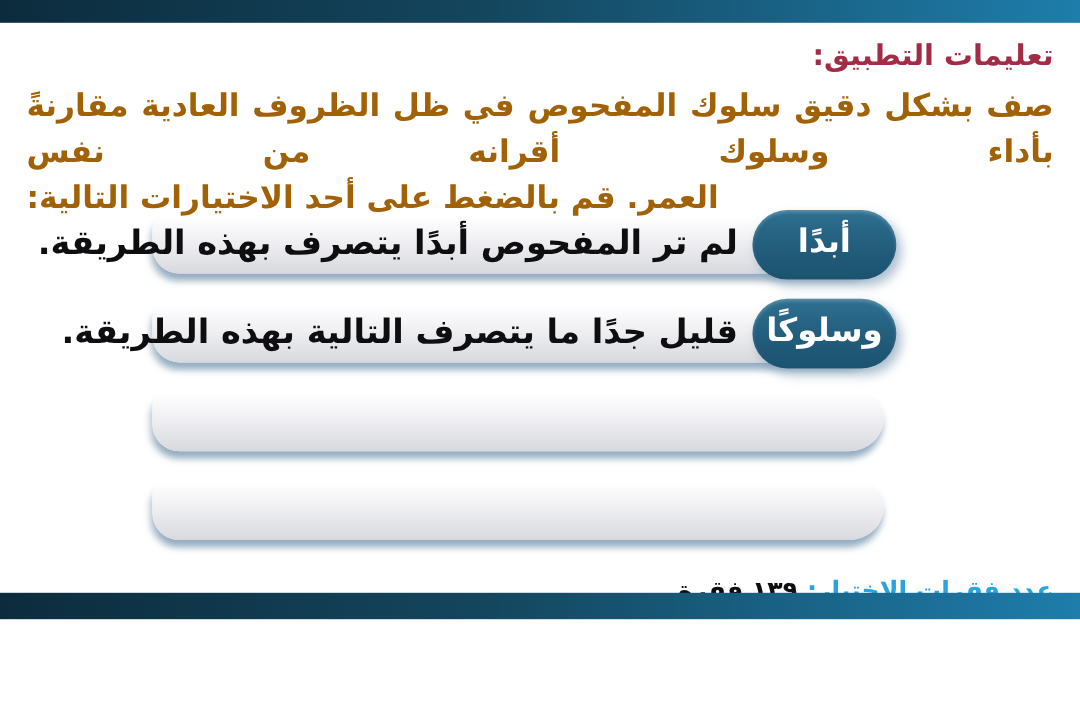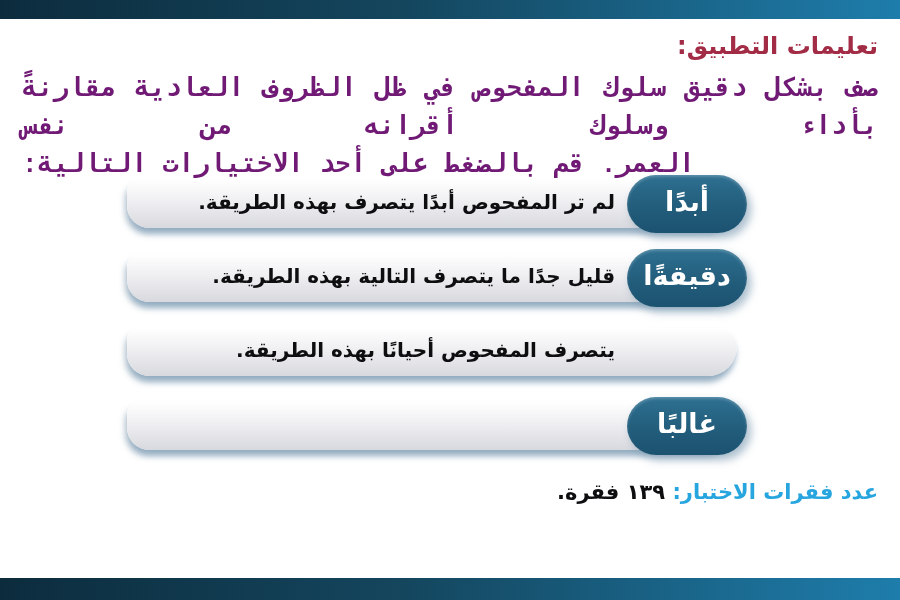--- a/index.html
+++ b/index.html
@@ -3,42 +3,41 @@
 <meta charset="utf-8">
 <style>
   * { margin: 0; padding: 0; box-sizing: border-box; }
   html, body { width: 900px; height: 600px; overflow: hidden; }
   body {
     font-family: "DejaVu Sans", "Liberation Sans", sans-serif;
     background: #ffffff;
     position: relative;
     direction: rtl;
   }
-  .stage { position: absolute; inset: 0; width: 900px; height: 600px; }
+  .stage { position: absolute; inset: 0; width: 900px; height: 516px; }
 
   
   .bar {
     position: absolute; left: 0; width: 900px;
     background: linear-gradient(to right, #0c2c3d 0%, #14465e 45%, #1e7dab 100%);
   }
   .bar.top { top: 0; height: 19px; }
   .bar.bottom { bottom: 0; height: 22px; }
 
   
   .page-title {
     position: absolute; top: 32px; right: 22px;
     color: #a22c46; font-size: 24px; font-weight: bold;
   }
 
   
   .instructions {
     position: absolute; top: 70px; right: 22px; left: 22px;
-    color: #701a75; font-size: 26px; font-weight: bold;
+    color: #a16207; font-size: 26px; font-weight: bold;
     line-height: 38px;
-    font-family: Liberation Mono, monospace;
   }
   .instr-line-1 { text-align: justify; text-align-last: justify; white-space: normal; }
   .instr-line-2 { text-align: left; }
 
   
   .option-row {
     position: absolute; left: 115px; width: 632px; height: 58px;
     cursor: pointer;
   }
   .option-row .ribbon {
@@ -58,21 +57,21 @@
     display: flex; align-items: center; justify-content: center;
     color: #ffffff; font-size: 27px; font-weight: bold;
     font-family: inherit;
     cursor: pointer;
     line-height: 1;
     padding-bottom: 6px;
   }
   .option-row .desc {
     position: absolute; top: 0; bottom: 4px; right: 132px; left: 30px;
     display: flex; align-items: center; justify-content: flex-start;
-    color: #0e0e10; font-size: 20px; font-weight: bold;
+    color: #0e0e10; font-size: 28px; font-weight: bold;
     white-space: nowrap;
   }
   .row-1 { top: 175px; }
   .row-2 { top: 249px; }
   .row-3 { top: 323px; }
   .row-4 { top: 397px; }
 
   
   .info-block {
     position: absolute; top: 475px; right: 22px;
@@ -98,31 +97,29 @@
 
   <div class="option-row row-1">
     <div class="ribbon"></div>
     <div class="desc">لم تر المفحوص أبدًا يتصرف بهذه الطريقة.</div>
     <button class="pill">أبدًا</button>
   </div>
 
   <div class="option-row row-2">
     <div class="ribbon"></div>
     <div class="desc">قليل جدًا ما يتصرف التالية بهذه الطريقة.</div>
-    <button class="pill">دقيقةًا</button>
+    <button class="pill">وسلوكًا</button>
   </div>
 
   <div class="option-row row-3">
     <div class="ribbon"></div>
-    <div class="desc">يتصرف المفحوص أحيانًا بهذه الطريقة.</div>
   </div>
 
   <div class="option-row row-4">
     <div class="ribbon"></div>
-    <button class="pill">غالبًا</button>
   </div>
 
   <div class="info-block">
     <div>
       <span class="info-label">عدد فقرات الاختبار:</span>
       <span class="info-value">١٣٩ فقرة.</span>
     </div>
   </div>
 
   <div class="bar bottom"></div>

